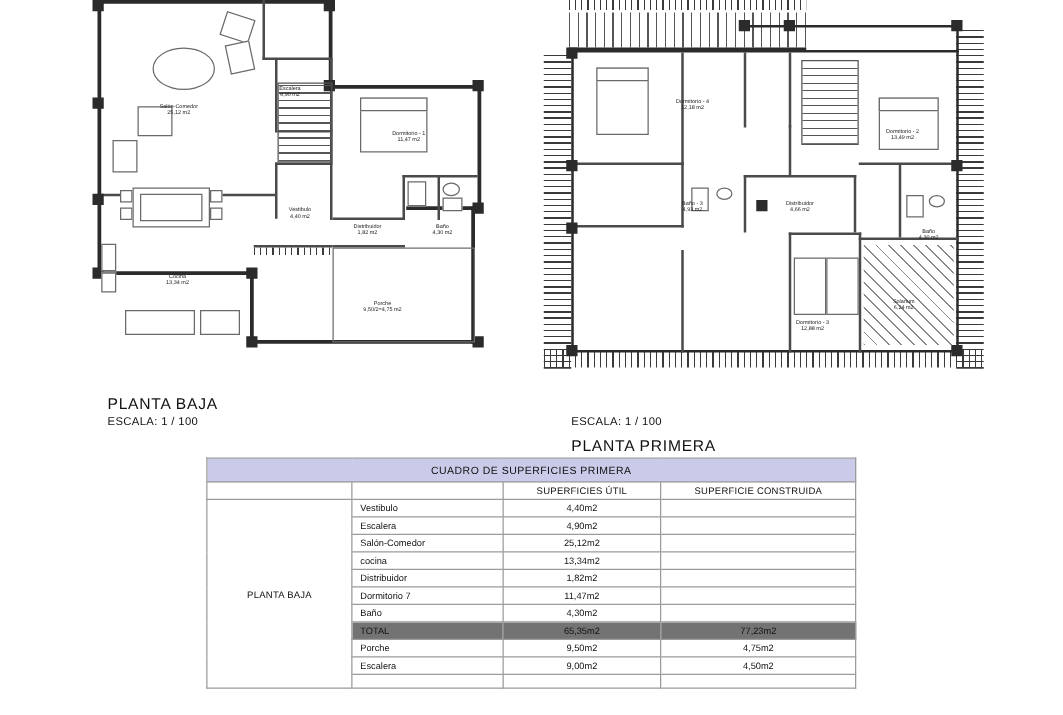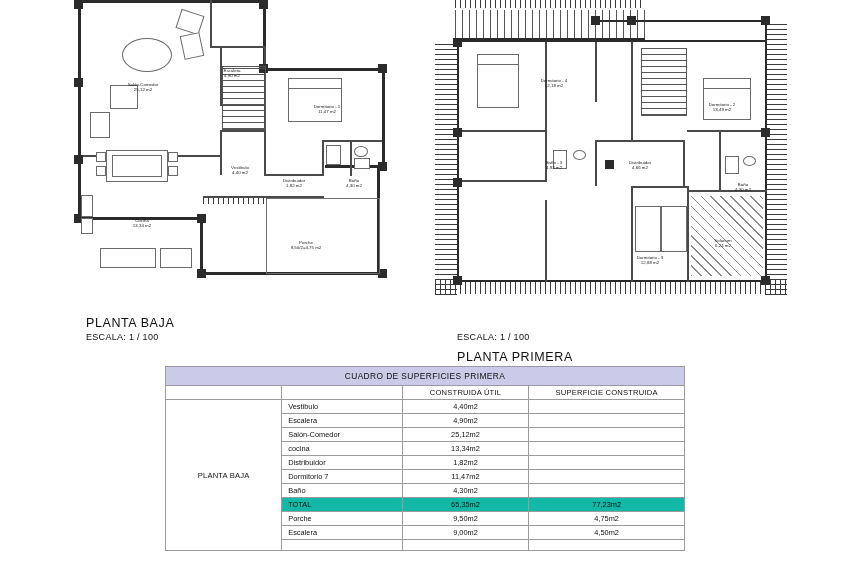--- a/index.html
+++ b/index.html
@@ -42,21 +42,21 @@
 
   
   .tbl{position:absolute;left:165px;top:366px;width:520px;border-collapse:collapse;}
   .tbl td,.tbl th{border:1px solid #9b9b9b;font-size:7.4px;font-weight:400;padding:2px 4px;color:#111;}
   .tbl .hdr{background:#c9cbe8;text-align:center;font-size:8.4px;letter-spacing:.4px;padding:4px;}
   .tbl .sub{background:#ffffff;text-align:center;font-size:7.6px;letter-spacing:.2px;}
   .tbl .sideband{background:#ffffff;text-align:center;font-size:7.6px;width:110px;letter-spacing:.2px;}
   .tbl .rowname{width:112px;padding-left:6px;}
   .tbl .num{text-align:center;width:120px;}
   .tbl .total td{background:#cfcfcf;font-weight:400;}
-  .tbl tr.total td{background:#14b8a6;}
+  .tbl tr.total td{background:#737373;}
   .blank{height:11px;}
 </style>
 </head>
 <body>
 
 <div class="page">
 
   <div class="plan" style="left:60px;top:0px;width:345px;height:300px;">
 
     <div class="wall" style="left:18px;top:0px;width:188px;height:3px;"></div>
@@ -261,21 +261,21 @@
   <div class="plan-sub" style="left:457px;top:332px;">ESCALA: 1 / 100</div>
 
   <table class="tbl">
     <tbody>
       <tr>
         <td class="hdr" colspan="4">CUADRO DE SUPERFICIES  PRIMERA</td>
       </tr>
       <tr>
         <td class="sub" style="width:110px;"></td>
         <td class="sub rowname"></td>
-        <td class="sub num">CONSTRUIDA   ÚTIL</td>
+        <td class="sub num">SUPERFICIES   ÚTIL</td>
         <td class="sub num" style="width:150px;">SUPERFICIE CONSTRUIDA</td>
       </tr>
 
       <tr>
         <td class="sideband" rowspan="11">PLANTA BAJA</td>
         <td class="rowname">Vestibulo</td>
         <td class="num">4,40m2</td>
         <td class="num"></td>
       </tr>
       <tr>

